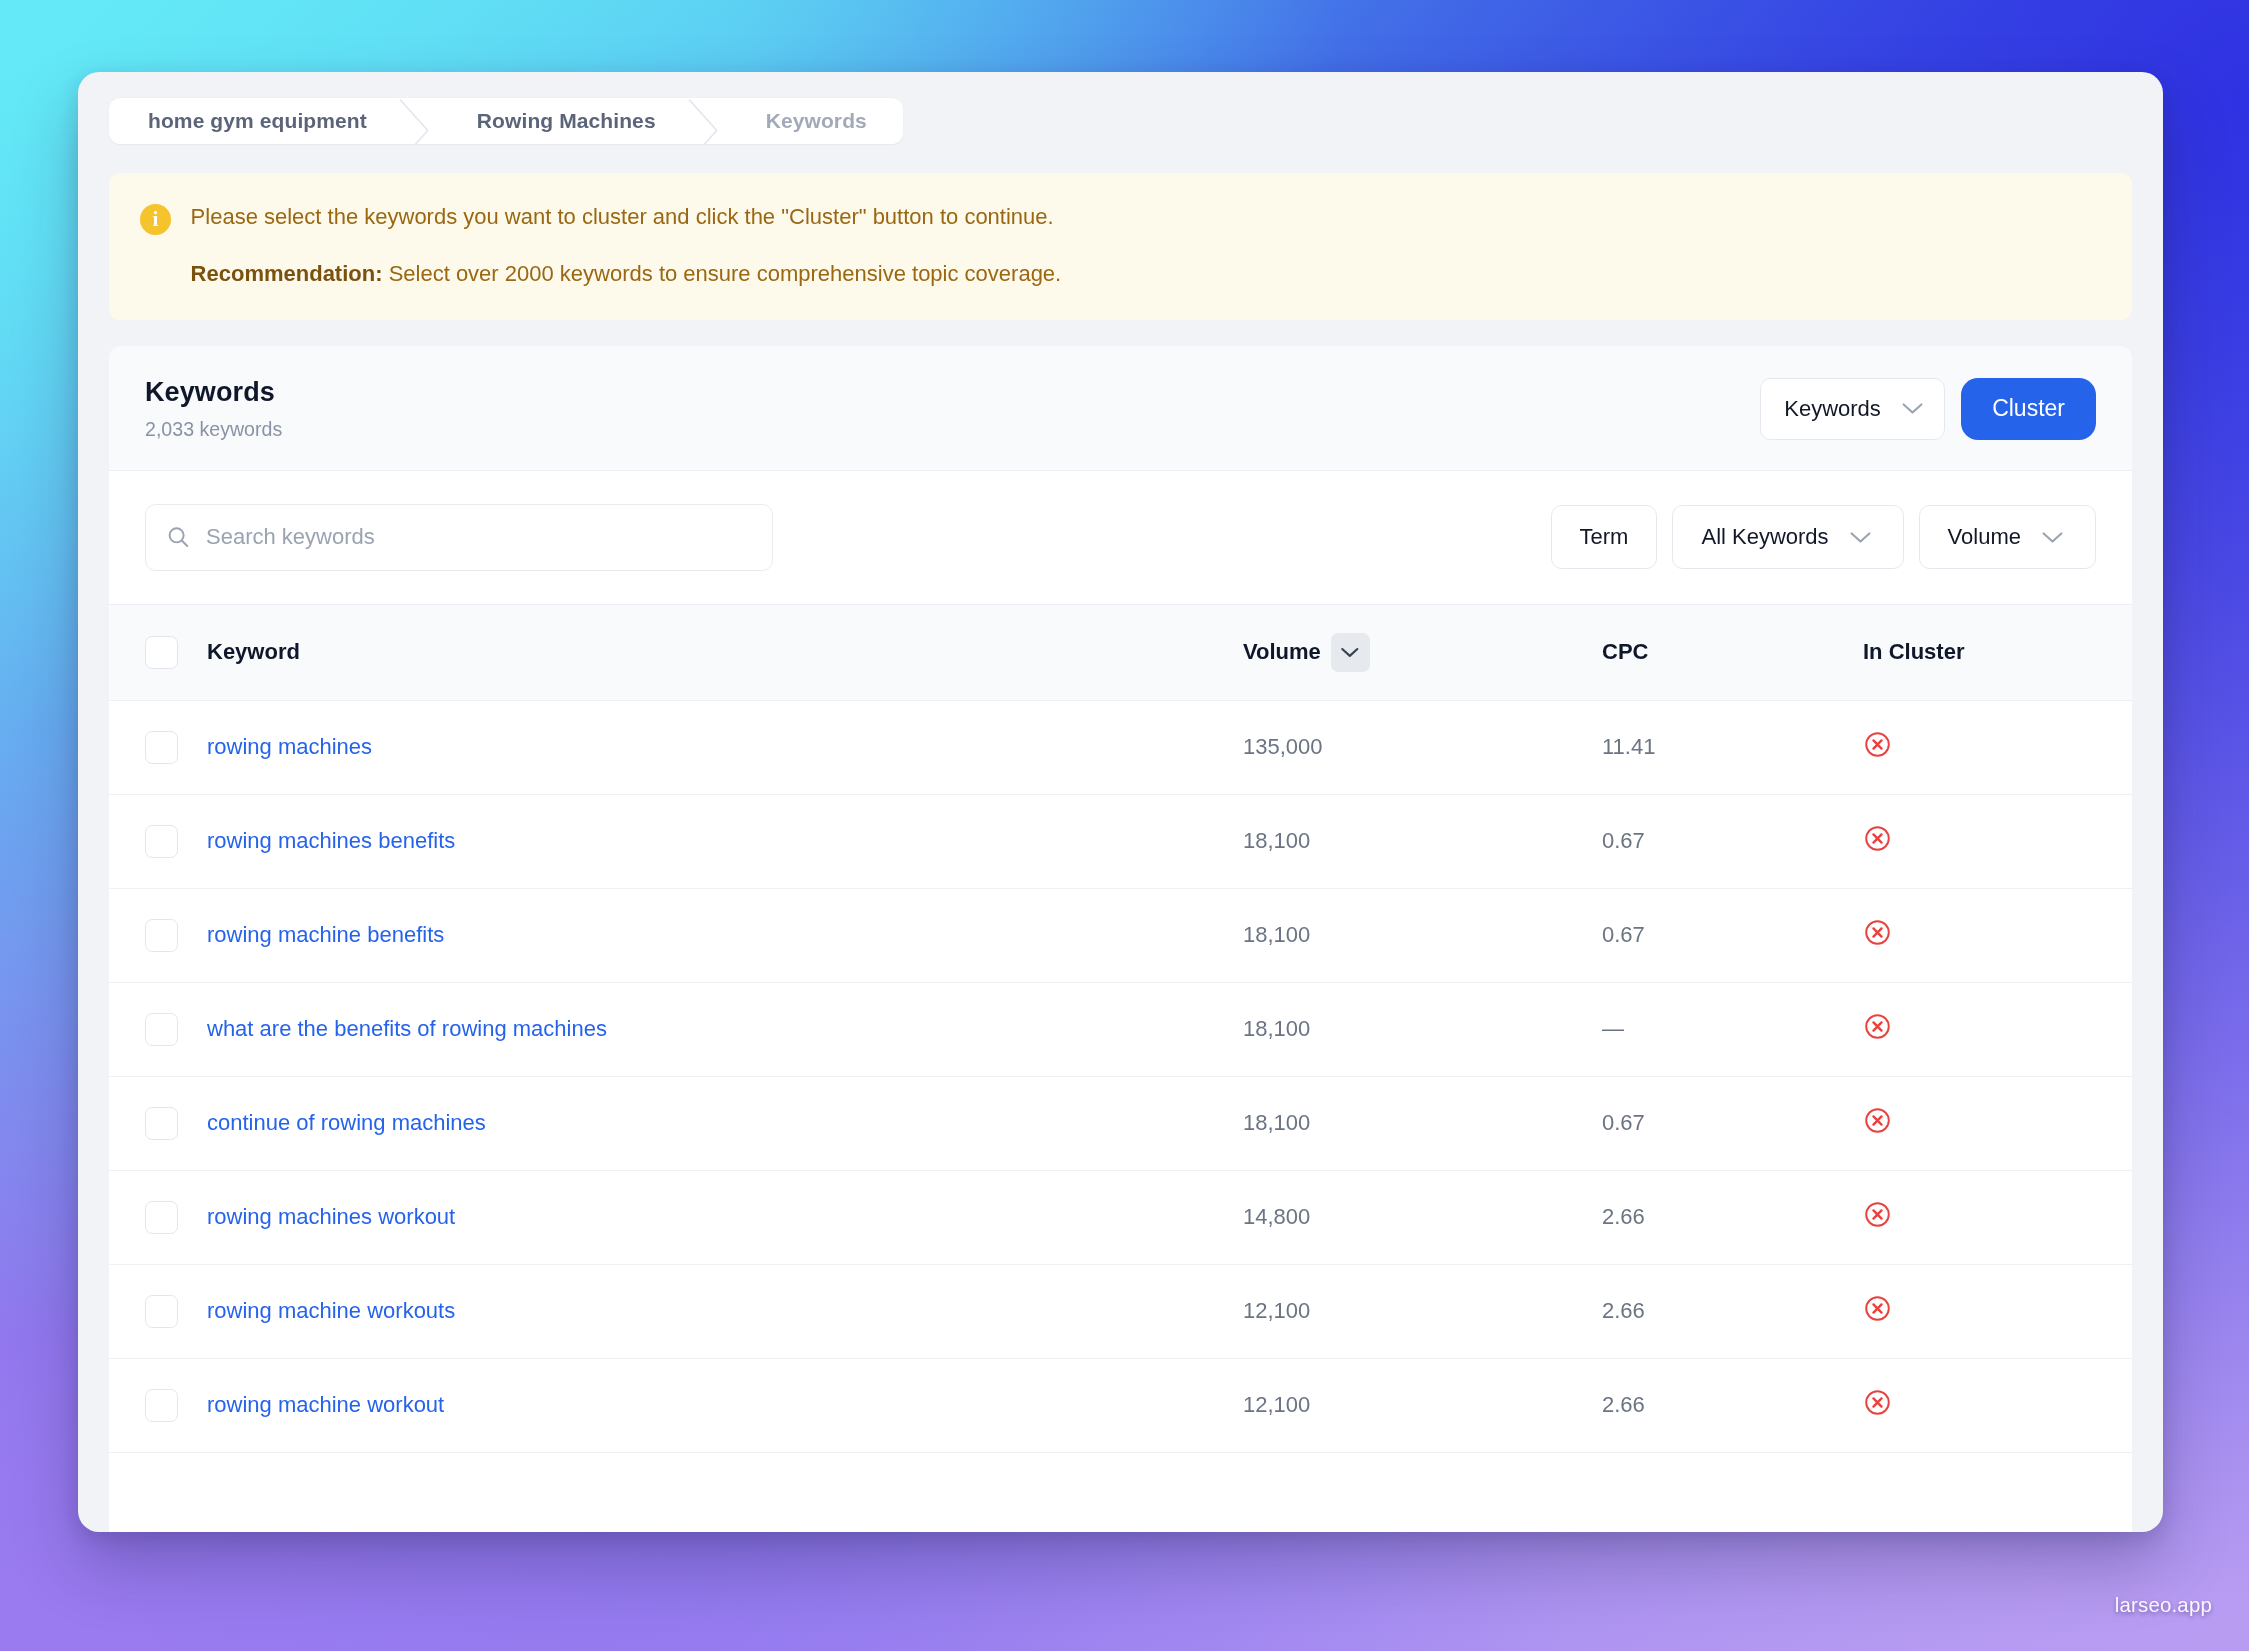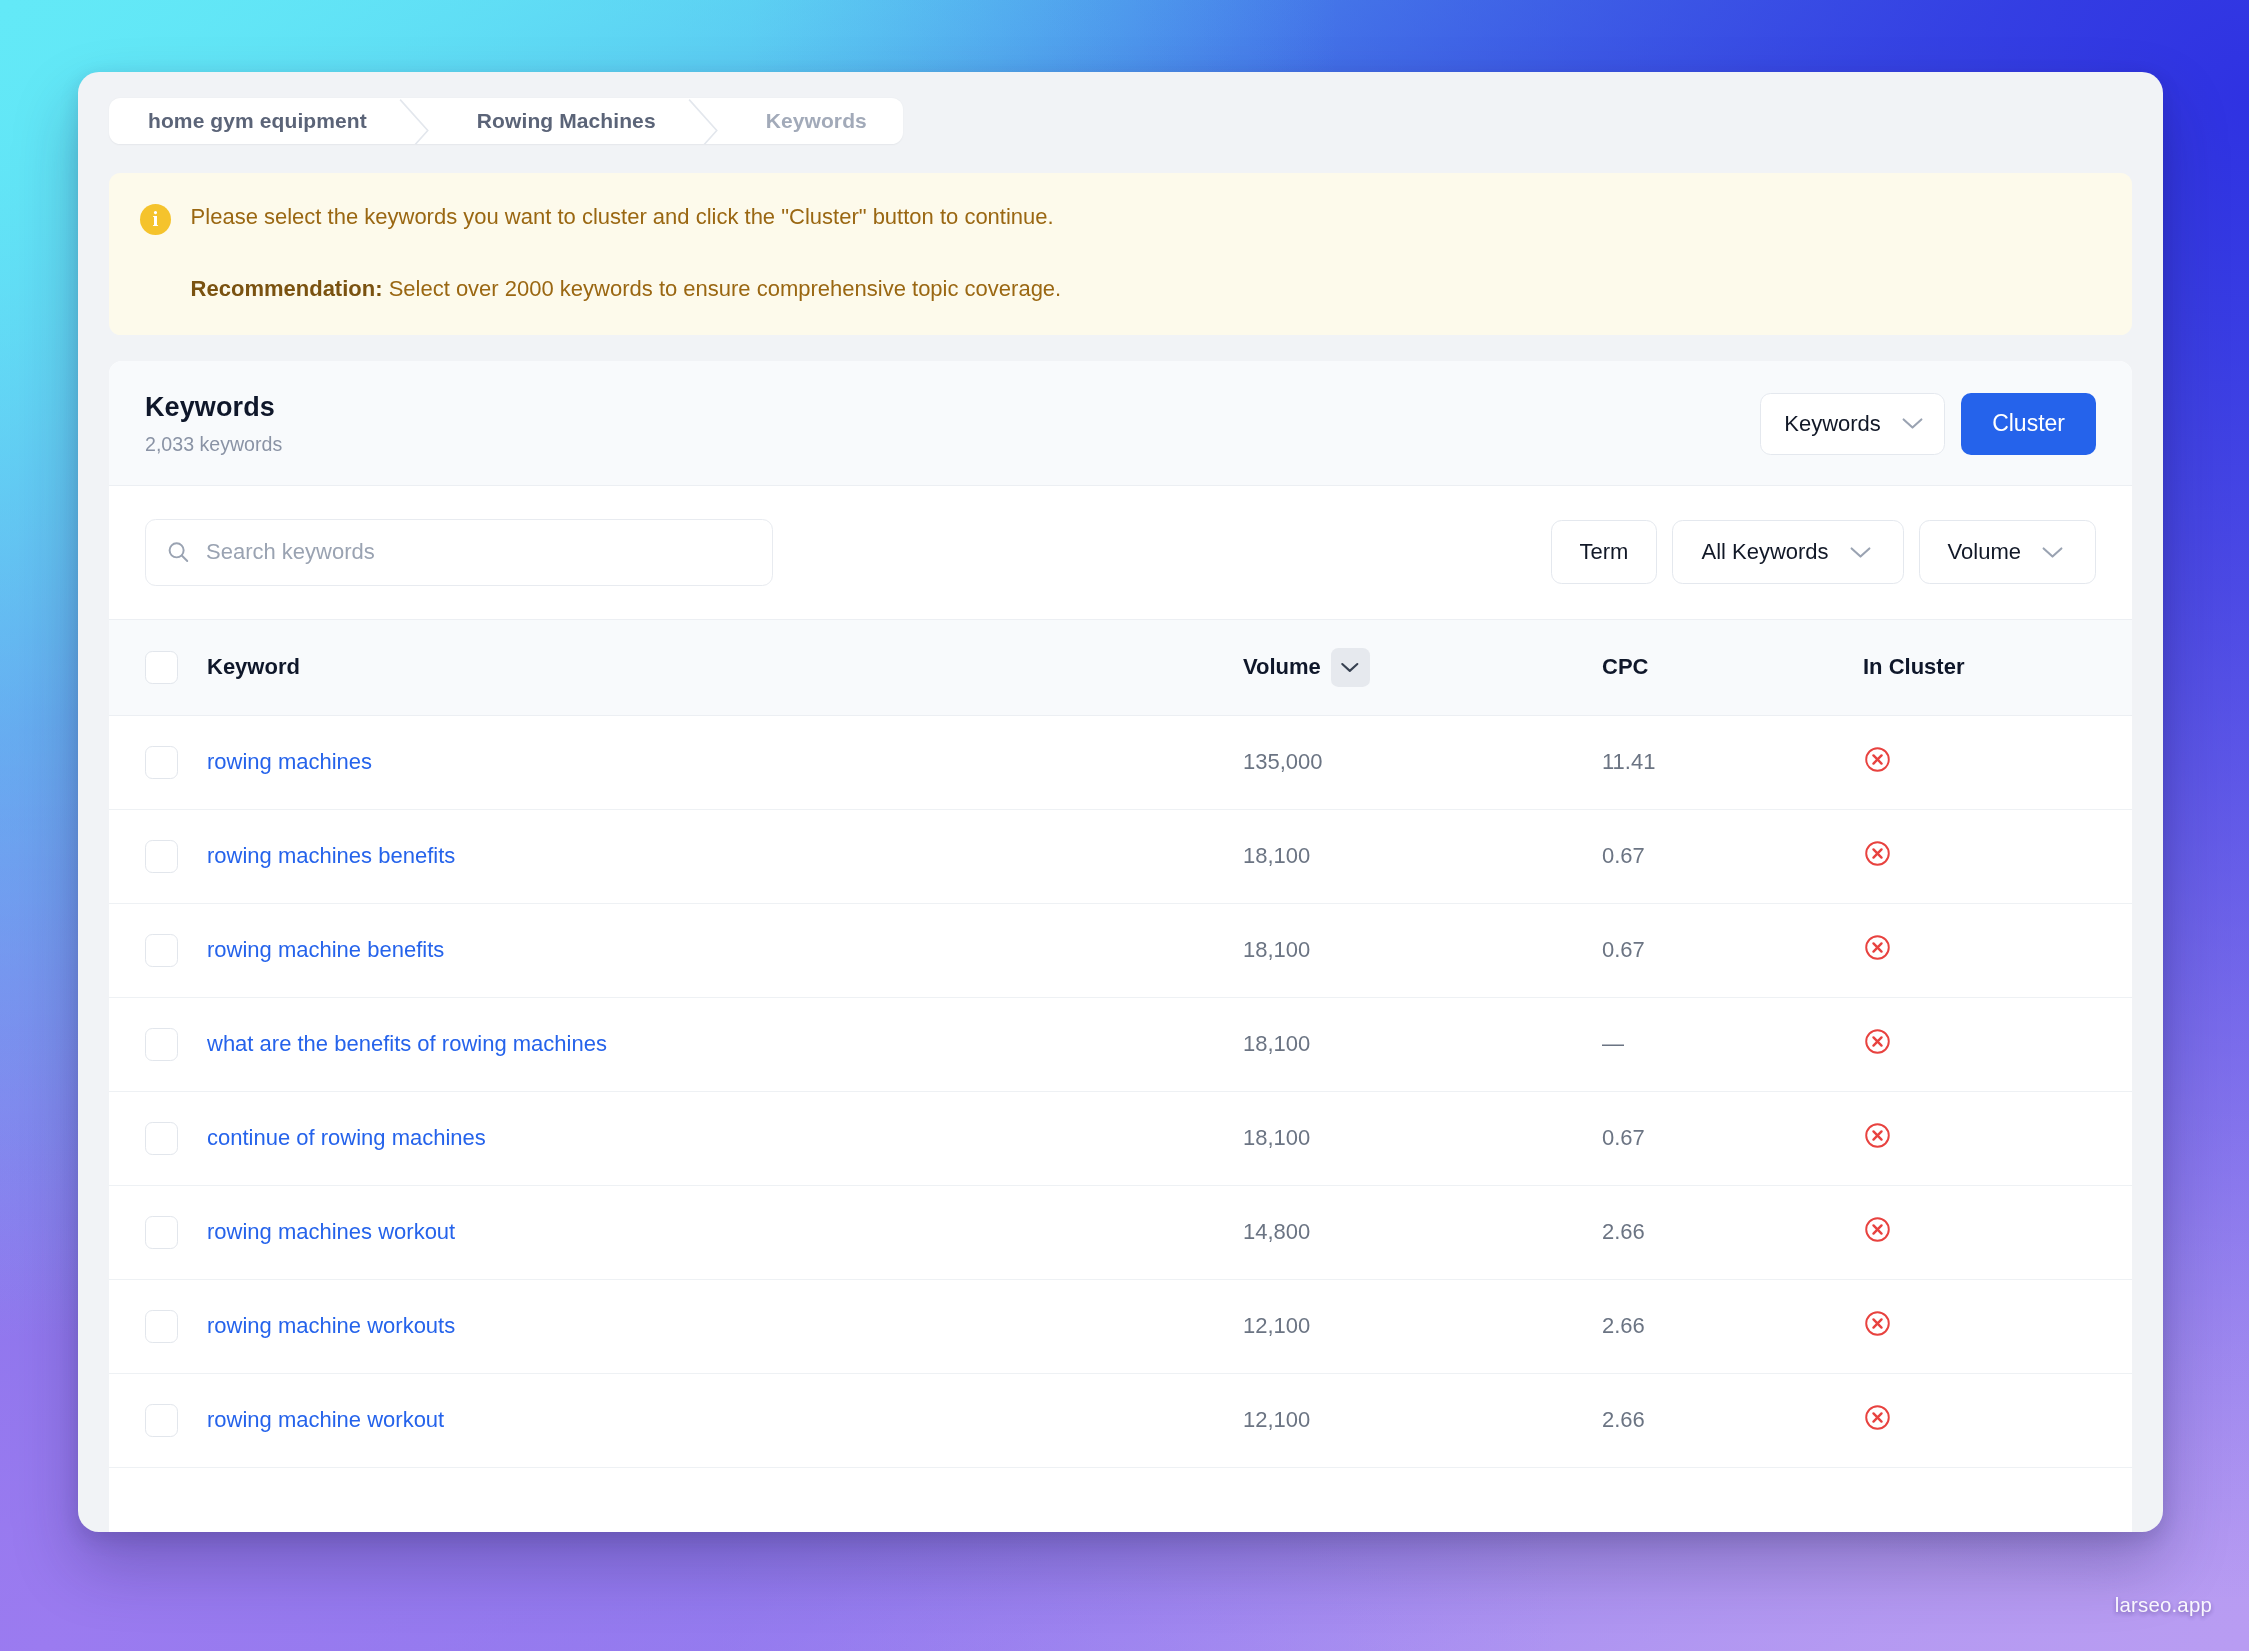--- a/index.html
+++ b/index.html
@@ -87,21 +87,21 @@
     font-family: "Liberation Serif", serif;
     margin-top: 3.3px;
   }
   .alert-body { padding-top: 1.6px; }
   .alert-line1 {
     font-size: 22px;
     color: #9a6712;
     line-height: 1.3;
   }
   .alert-line2 {
-    margin-top: 44px;
+    margin-top: 29px;
     font-size: 22px;
     color: #9a6712;
     line-height: 1.3;
   }
   .alert-line2 b { color: #7a5210; font-weight: bold; }
 
   
   .panel {
     margin: 26px 31px 0 31px;
     background: #ffffff;
@@ -148,21 +148,21 @@
     color: #111827;
     cursor: pointer;
   }
   .select-btn .chev { color: #9aa3b2; display:flex; }
 
   .primary-btn {
     height: 62px;
     background: #2563eb;
     color: #ffffff;
     border: none;
-    border-radius: 10px;
+    border-radius: 17px;
     padding: 0 31px;
     font-size: 23px;
     font-family: "Liberation Sans", sans-serif;
     cursor: pointer;
   }
 
   
   .filter-row {
     display: flex;
     align-items: center;

